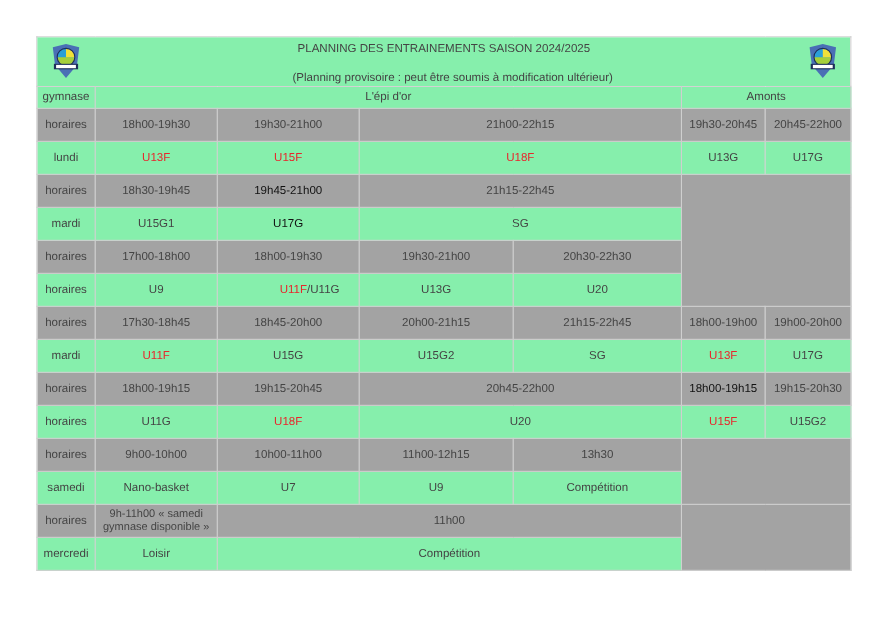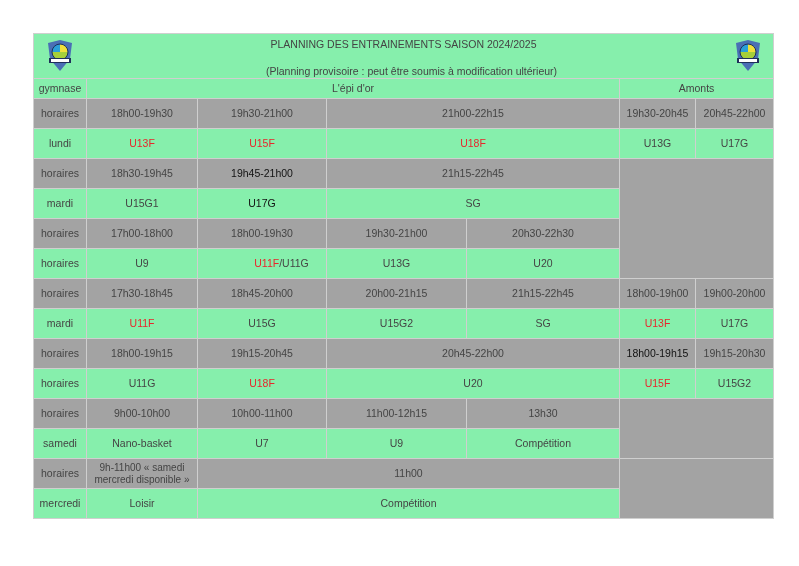--- a/index.html
+++ b/index.html
@@ -171,21 +171,21 @@
     <td class="white">Nano-basket</td>
     <td class="white">U7</td>
     <td class="white">U9</td>
     <td class="white">Compétition</td>
   </tr>
 
   <tr class="r-2line">
     <td class="gray" style="font-size:10.5px">horaires</td>
     <td class="gray">
           <div>9h-11h00 « samedi</div>
-          <div>mercredi disponible »</div>
+          <div>gymnase disponible »</div>
         </td>
     <td class="gray" colspan="3" style="font-size:10.5px">11h00</td>
     <td class="gray" colspan="2" rowspan="2"></td>
   </tr>
   <tr class="r-std">
     <td class="white">mercredi</td>
     <td class="white">Loisir</td>
     <td class="white" colspan="3">Compétition</td>
   </tr>
 </tbody>

